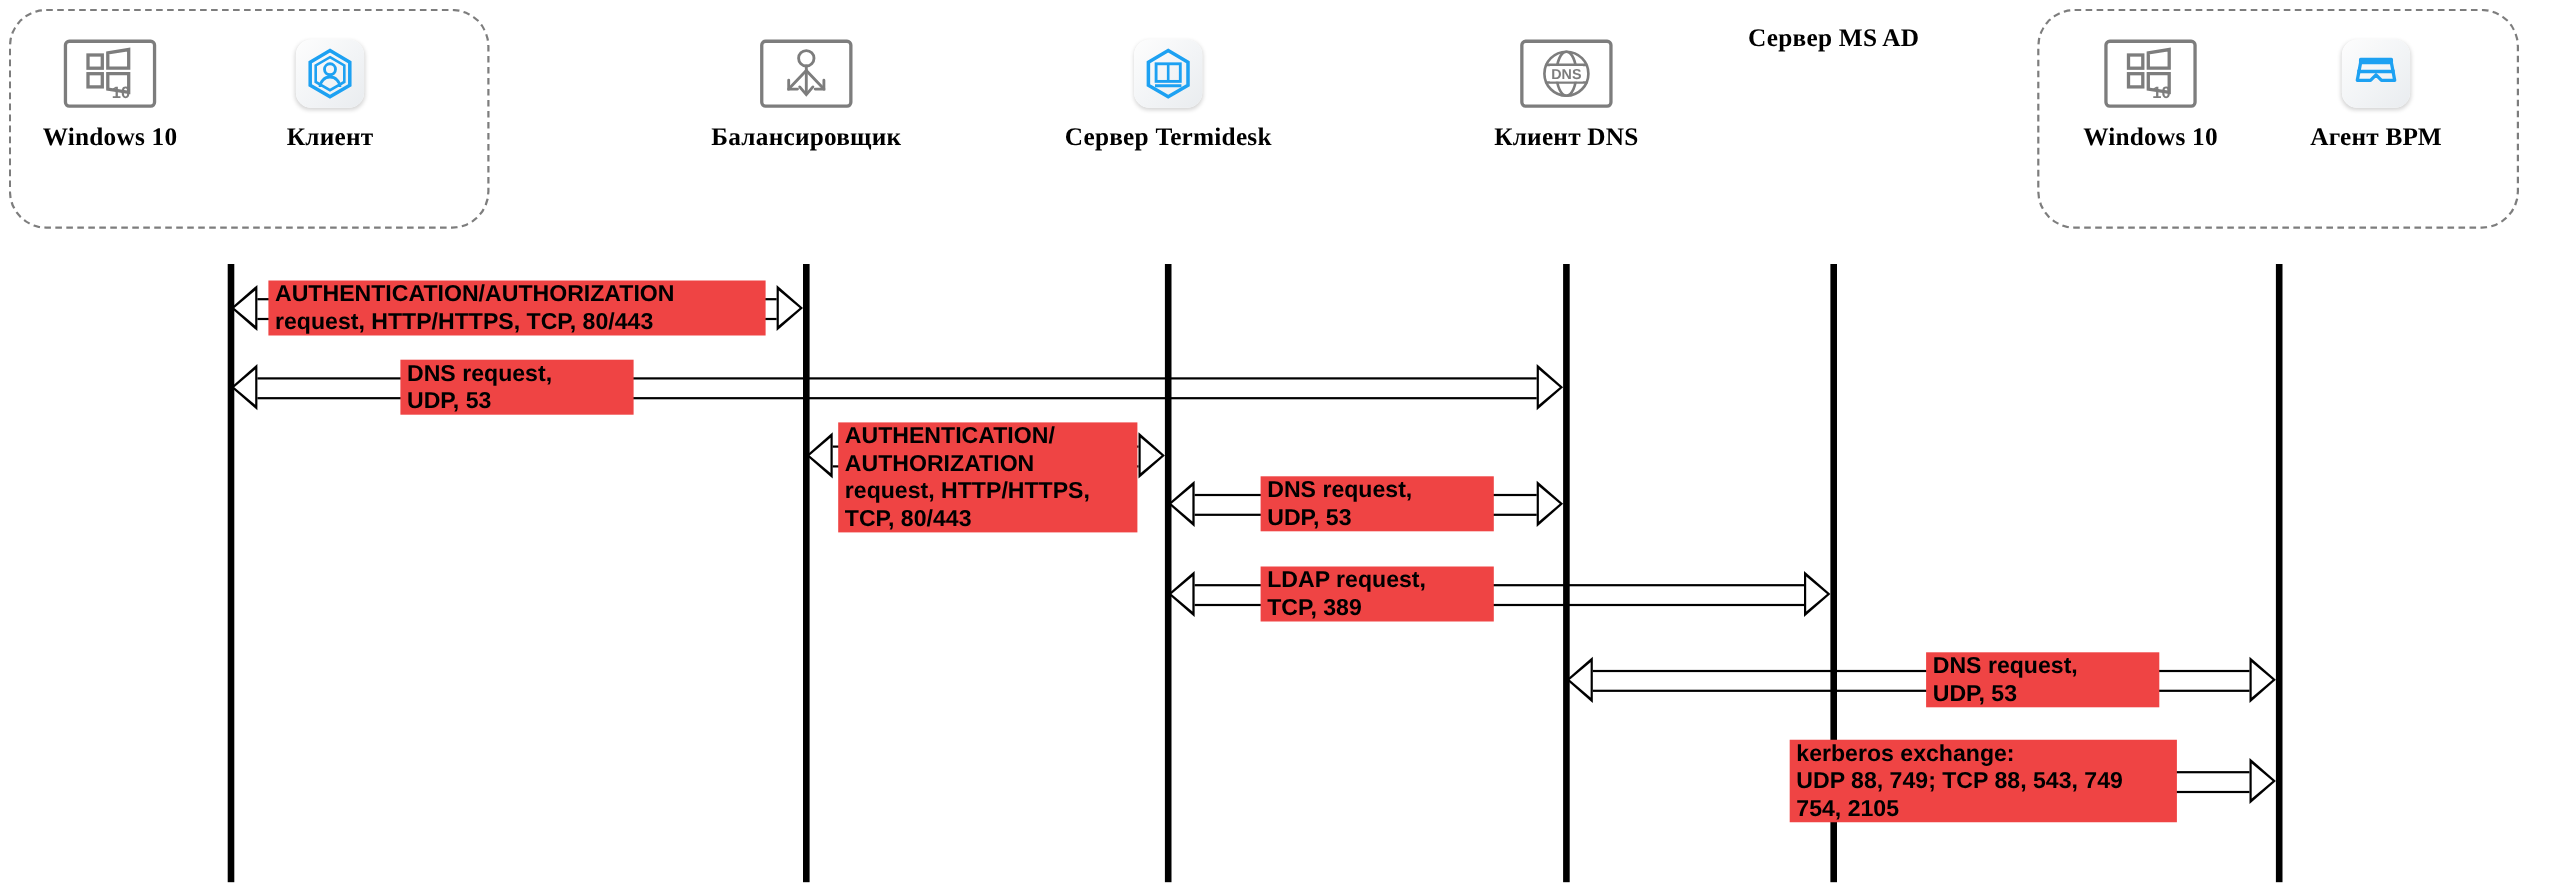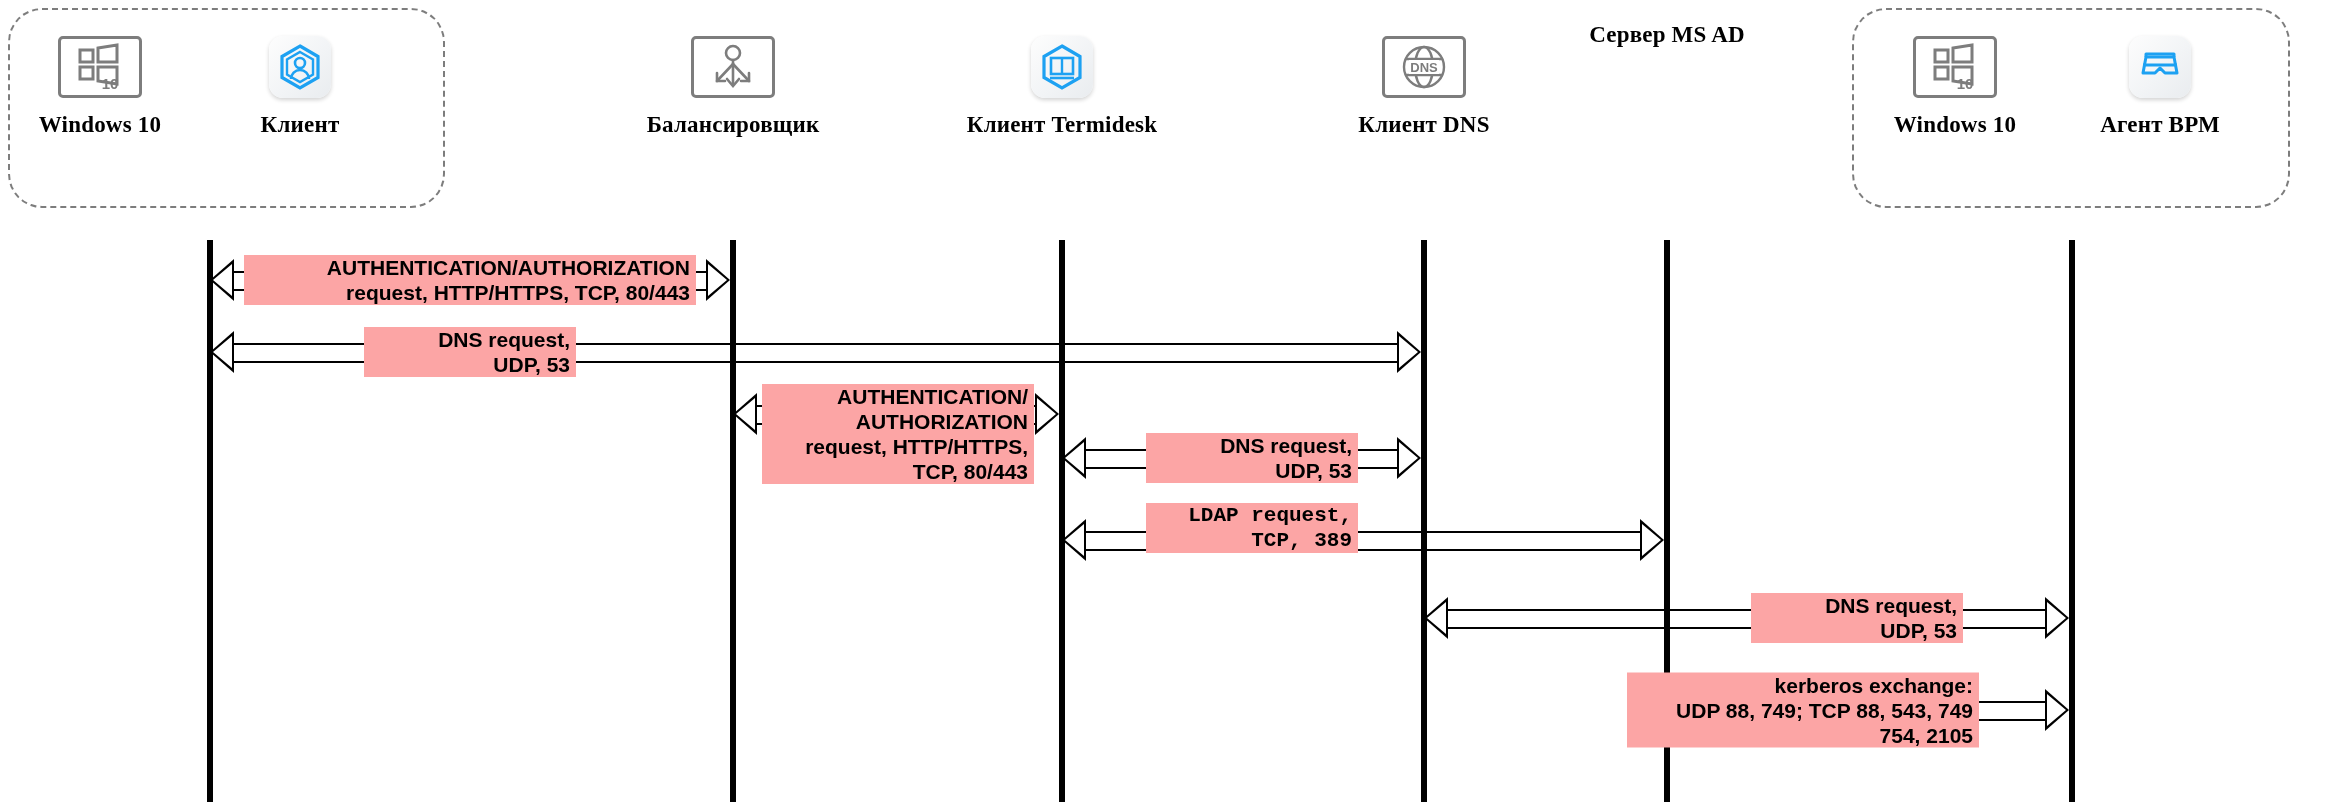--- a/index.html
+++ b/index.html
@@ -42,22 +42,22 @@
              border-right:24px solid #000;}
   .head.left::after{content:"";position:absolute;left:3px;top:-16px;width:0;height:0;
              border-top:16px solid transparent;border-bottom:16px solid transparent;
              border-right:19px solid #fff;}
   .head.right{border-top:21px solid transparent;border-bottom:21px solid transparent;
              border-left:24px solid #000;}
   .head.right::after{content:"";position:absolute;left:-22px;top:-16px;width:0;height:0;
              border-top:16px solid transparent;border-bottom:16px solid transparent;
              border-left:19px solid #fff;}
 
-  .msg-label{position:absolute;text-align:right;font-weight:bold;font-size:21px;
-             line-height:25px;color:#000;background:#fca5a5;padding:0 6px;
+  .msg-label{position:absolute;text-align:left;font-weight:bold;font-size:21px;
+             line-height:25px;color:#000;background:#ef4444;padding:0 6px;
              white-space:pre-line;transform:translate(-50%,-50%);}
 </style>
 </head>
 <body>
 
 <div class="group-box" id="group-left"></div>
 <div class="group-box" id="group-right"></div>
 
 <div class="actor" style="left:0px;">
   <div class="icon-wrap">
@@ -113,21 +113,21 @@
   <div class="icon-wrap">
     <div class="app-icon">
       <svg width="48" height="48" viewBox="0 0 48 48">
         <polygon points="24,3 42,13.5 42,34.5 24,45 6,34.5 6,13.5" fill="none" stroke="#1da1f2" stroke-width="3.2"></polygon>
         <rect x="13" y="15" width="22" height="16" fill="none" stroke="#1da1f2" stroke-width="2.6"></rect>
         <path d="M24 15 L24 31" stroke="#1da1f2" stroke-width="2.4"></path>
         <path d="M12 35 L36 35" stroke="#1da1f2" stroke-width="2.6"></path>
       </svg>
     </div>
   </div>
-  <div class="actor-label">Клиент Termidesk</div>
+  <div class="actor-label">Сервер Termidesk</div>
 </div>
 
 <div class="actor" style="left:1324px;">
   <div class="icon-wrap">
     <div class="sq-icon">
       <svg width="56" height="56" viewBox="0 0 56 56">
         <g fill="none" stroke="#7d7d7d" stroke-width="2.4">
           <circle cx="28" cy="28" r="20"></circle>
           <ellipse cx="28" cy="28" rx="9" ry="20"></ellipse>
           <path d="M9 20 L47 20 M9 36 L47 36"></path>
@@ -220,21 +220,21 @@
 </div>
 <div class="msg-label" style="left:1252px;top:458px;width:200px;">DNS request,
 UDP, 53</div>
 
 <div class="msg" style="left:1086px;top:540px;width:554px;">
   <div class="bar top"></div>
   <div class="bar bot"></div>
   <div class="head left" style="left:-24px;"></div>
   <div class="head right" style="right:-24px;"></div>
 </div>
-<div class="msg-label" style="left:1252px;top:528px;width:200px;font-family:Liberation Mono, monospace;">LDAP request,
+<div class="msg-label" style="left:1252px;top:540px;width:200px;">LDAP request,
 TCP, 389</div>
 
 <div class="msg" style="left:1448px;top:618px;width:597px;">
   <div class="bar top"></div>
   <div class="bar bot"></div>
   <div class="head left" style="left:-24px;"></div>
   <div class="head right" style="right:-24px;"></div>
 </div>
 <div class="msg-label" style="left:1857px;top:618px;width:200px;">DNS request,
 UDP, 53</div>

